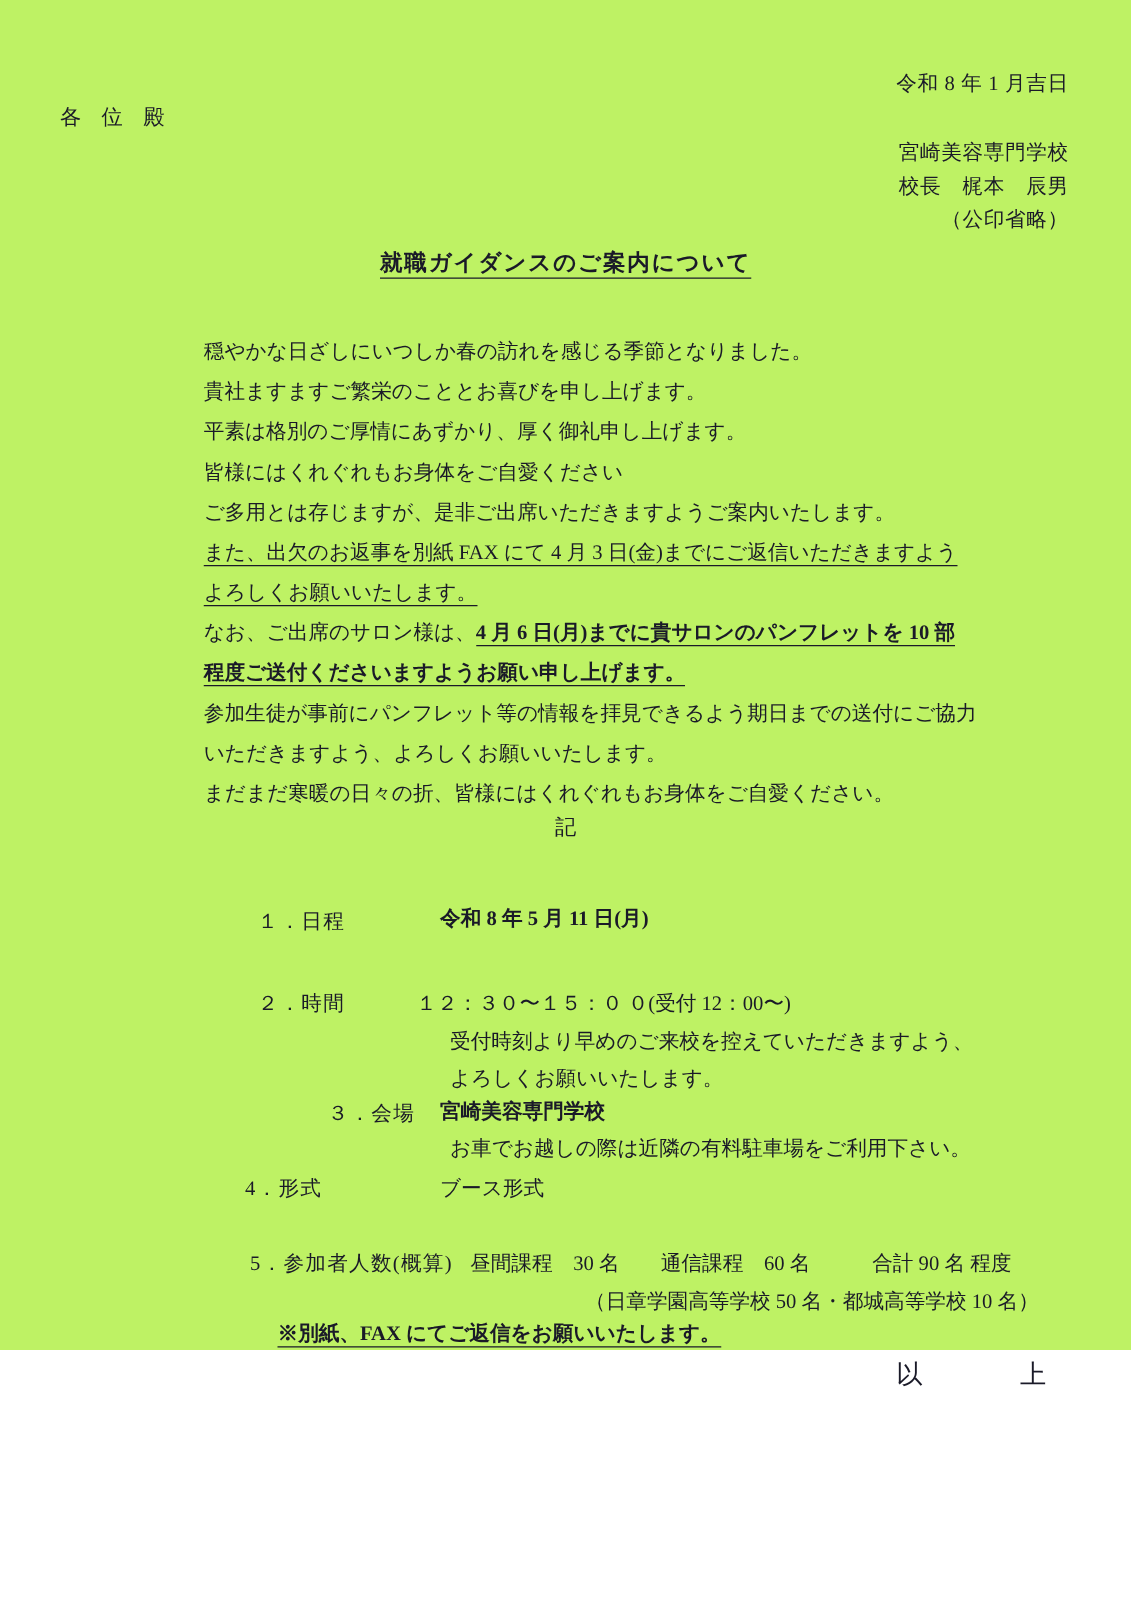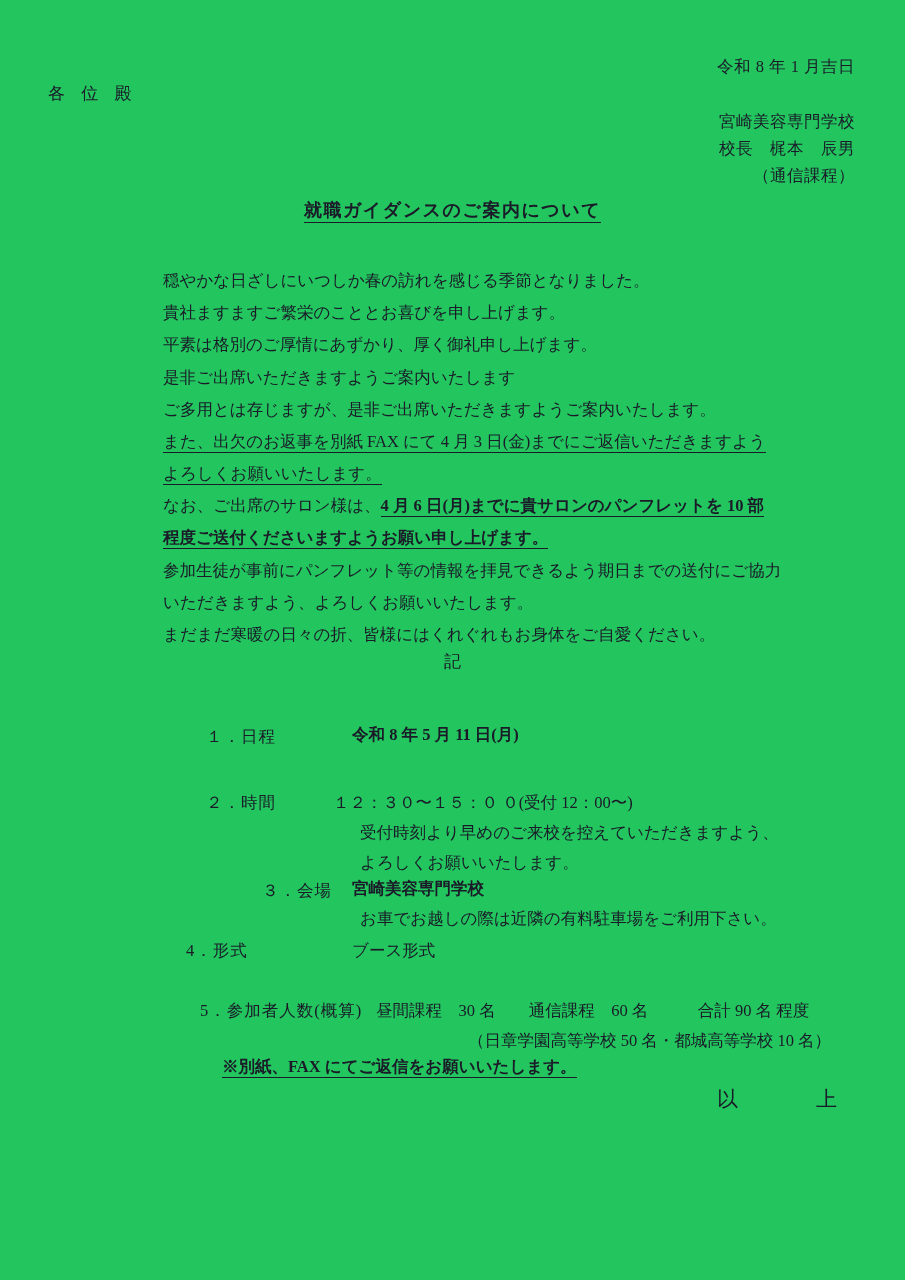--- a/index.html
+++ b/index.html
@@ -11,22 +11,22 @@
     width: 905px;
     height: 1280px;
     position: relative;
     font-family: "Liberation Serif", "DejaVu Serif", serif;
     color: #1a1a28;
     overflow: hidden;
   }
   .page {
     position: relative;
     width: 905px;
-    height: 1280px;
-    background: #22c55e;
+    height: 1080px;
+    background: #bef264;
   }
 
   
   .date-line {
     position: absolute;
     top: 56px;
     right: 50px;
     font-size: 16.5px;
     letter-spacing: 0.5px;
     white-space: nowrap;
@@ -142,32 +142,32 @@
 
 <div class="page">
 
   <div class="date-line">令和 8 年 1 月吉日</div>
 
   <div class="addressee">各 位 殿</div>
 
   <div class="sender">
     <div>宮崎美容専門学校</div>
     <div>校長　梶本　辰男</div>
-    <div class="seal">（通信課程）</div>
+    <div class="seal">（公印省略）</div>
   </div>
 
   <div class="title">
     <span>就職ガイダンスのご案内について</span>
   </div>
 
   <div class="body-block">
     <p>穏やかな日ざしにいつしか春の訪れを感じる季節となりました。</p>
     <p>貴社ますますご繁栄のこととお喜びを申し上げます。</p>
     <p>平素は格別のご厚情にあずかり、厚く御礼申し上げます。</p>
-    <p>是非ご出席いただきますようご案内いたします</p>
+    <p>皆様にはくれぐれもお身体をご自愛ください</p>
     <p>ご多用とは存じますが、是非ご出席いただきますようご案内いたします。</p>
     <p><span class="u">また、出欠のお返事を別紙 FAX にて 4 月 3 日(金)までにご返信いただきますよう</span></p>
     <p><span class="u">よろしくお願いいたします。</span></p>
     <p><span>なお、ご出席のサロン様は、</span><span class="u b">4 月 6 日(月)までに貴サロンのパンフレットを 10 部</span></p>
     <p><span class="u b">程度ご送付くださいますようお願い申し上げます。</span></p>
     <p>参加生徒が事前にパンフレット等の情報を拝見できるよう期日までの送付にご協力</p>
     <p>いただきますよう、よろしくお願いいたします。</p>
     <p>まだまだ寒暖の日々の折、皆様にはくれぐれもお身体をご自愛ください。</p>
   </div>
 
@@ -187,21 +187,21 @@
       <div class="sub-line" style="top:140px; left:360px;">よろしくお願いいたします。</div>
     </div>
 
     <div class="item">
       <div class="item-label" style="top:168px; left:218px; letter-spacing:1px;margin-left:44px;">３．会場</div>
       <div class="item-value b" style="top:166px; left:352px;">宮崎美容専門学校</div>
       <div class="sub-line" style="top:196px; left:360px;">お車でお越しの際は近隣の有料駐車場をご利用下さい。</div>
     </div>
 
     <div class="item">
-      <div class="item-label" style="top:228px; left:186px; letter-spacing:1px;">4．形式</div>
+      <div class="item-label" style="top:228px; left:196px; letter-spacing:1px;">4．形式</div>
       <div class="item-value" style="top:228px; left:352px;">ブース形式</div>
     </div>
 
     <div class="item">
       <div class="item-label" style="top:288px; left:200px; letter-spacing:1px;">5．参加者人数(概算)</div>
       <div class="item-value" style="top:288px; left:376px;">昼間課程　30 名　　通信課程　60 名　　　合計 90 名 程度</div>
       <div class="sub-line" style="top:318px; left:468px;">（日章学園高等学校 50 名・都城高等学校 10 名）</div>
     </div>
 
   </div>

